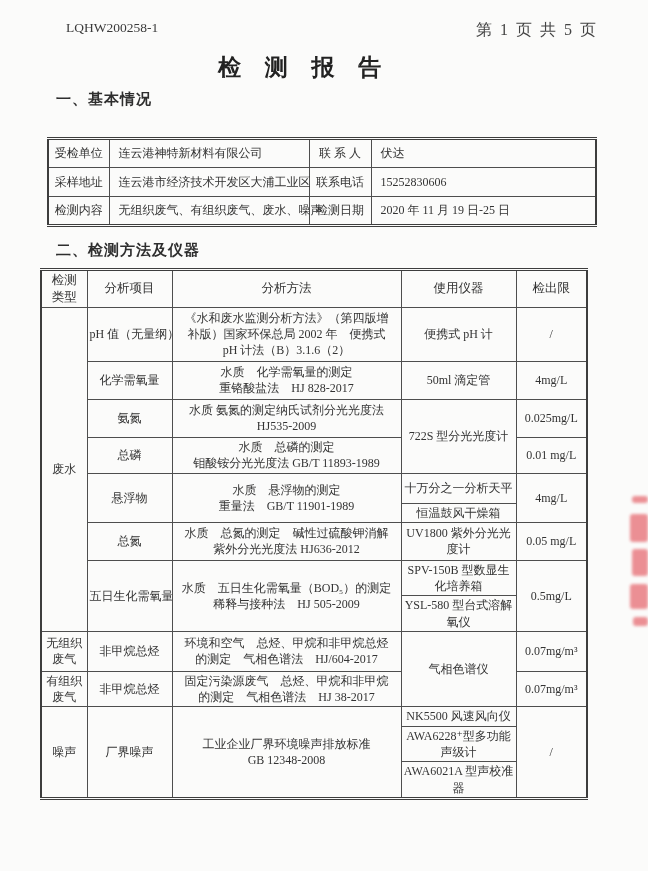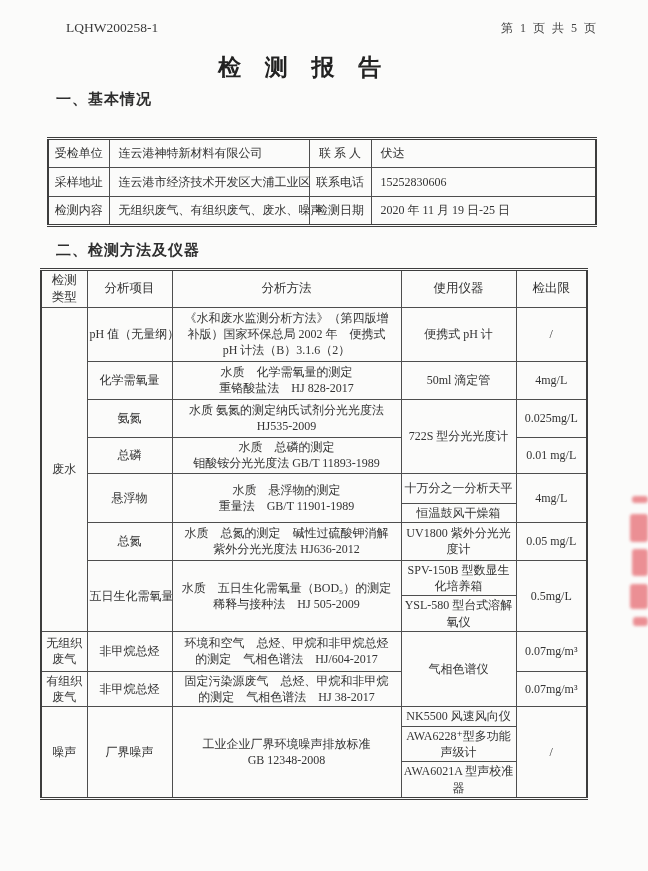--- a/index.html
+++ b/index.html
@@ -12,21 +12,21 @@
     overflow: hidden;
   }
   .page { position: absolute; inset: 0; }
 
   
   .topbar {
     position: absolute; top: 20px; left: 66px; right: 50px;
     display: flex; justify-content: space-between; align-items: flex-start;
     font-size: 13.5px; color: #3a3a3a;
   }
-  .topbar .pageinfo { font-size: 12px; letter-spacing: 2px; color: #444; }
+  .topbar .pageinfo { font-size: 16px; letter-spacing: 2px; color: #444; }
 
   
   .doc-title {
     position: absolute; top: 52px; left: 0; right: 40px;
     text-align: center;
     font-size: 23px; font-weight: bold; letter-spacing: 9px;
     color: #222;
   }
 
   .section-heading {

